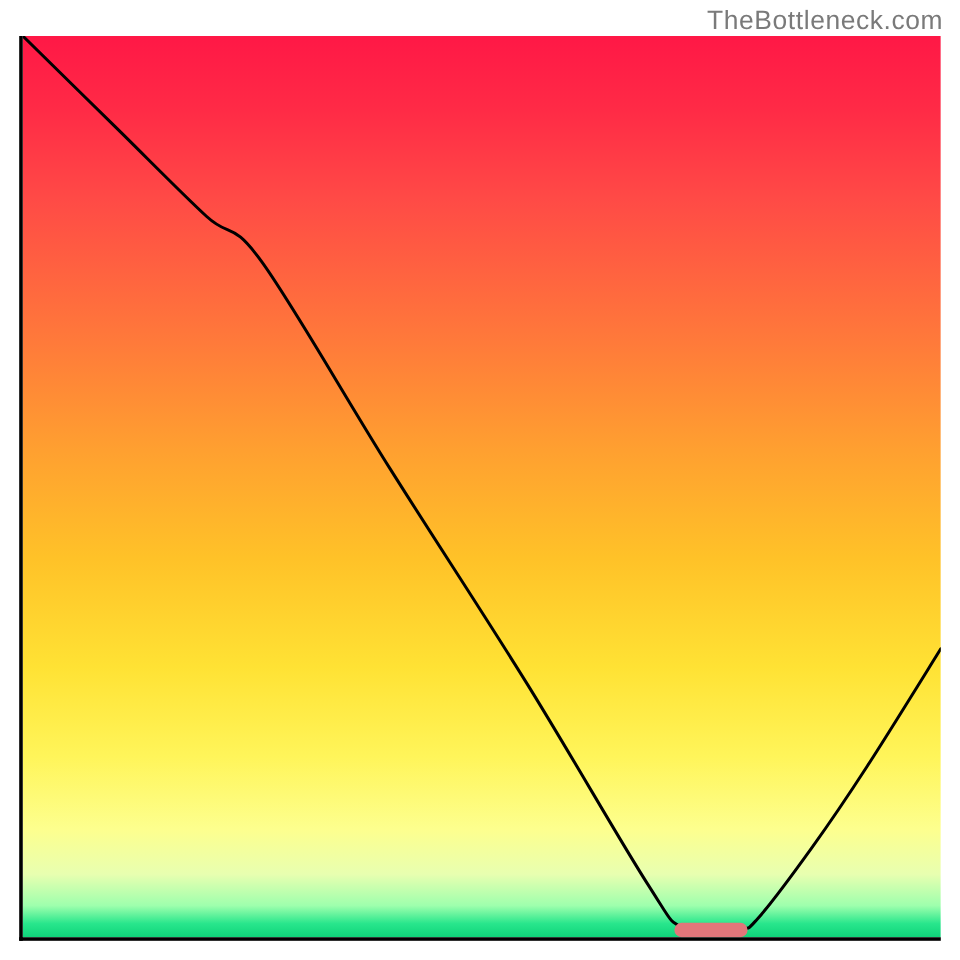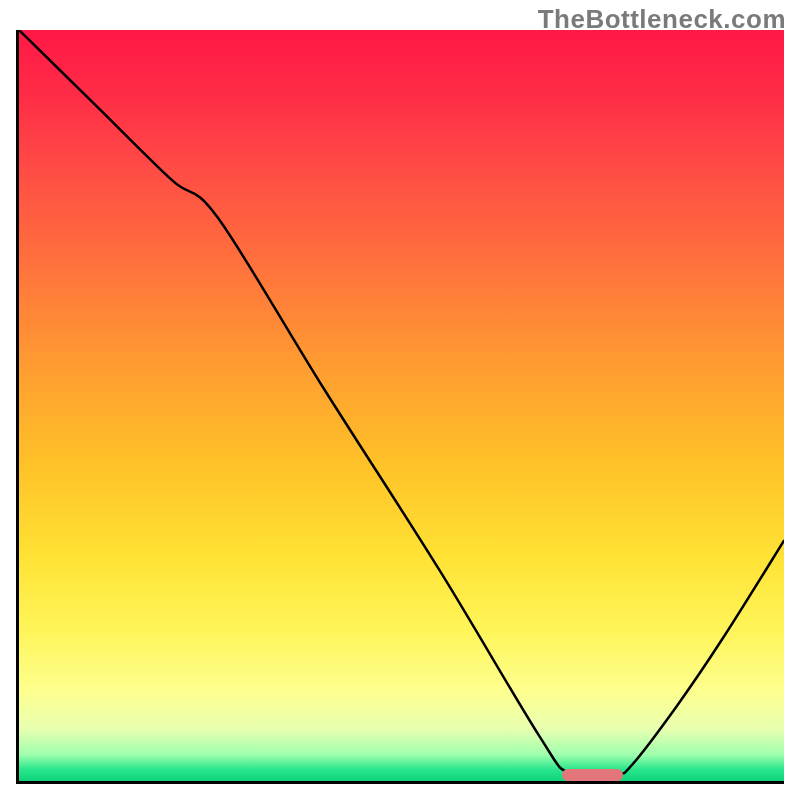--- a/index.html
+++ b/index.html
@@ -3,22 +3,22 @@
 <meta charset="utf-8">
 <style>
   * { margin: 0; padding: 0; box-sizing: border-box; }
   html, body { width: 800px; height: 800px; overflow: hidden; background: #fff; }
   body { font-family: Arial, Helvetica, sans-serif; }
 
   .watermark {
     position: absolute;
     top: 4px;
     right: 14px;
-    font-size: 26px;
-    font-weight: bold;
+    font-size: 22px;
+    font-weight: normal;
     color: #7a7a7a;
     letter-spacing: 0.5px;
   }
 
   .plot-frame {
     position: absolute;
     left: 16px;
     top: 30px;
     width: 768px;
     height: 754px;

